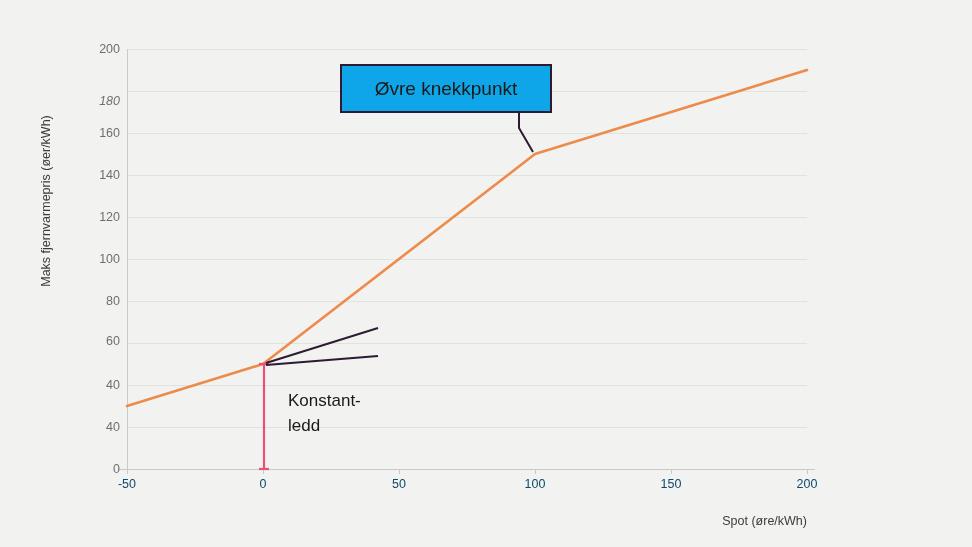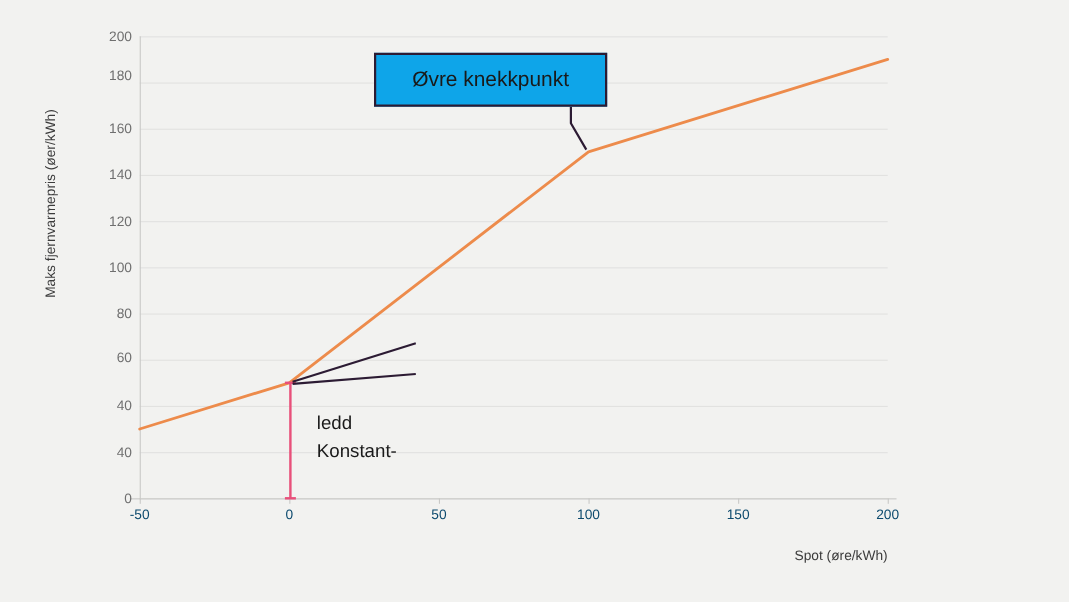--- a/index.html
+++ b/index.html
@@ -10,20 +10,21 @@
     width: 972px;
     height: 547px;
     background: #f2f2f0;
     font-family: "Liberation Sans", sans-serif;
     overflow: hidden;
   }
   #chart-root {
     position: relative;
     width: 972px;
     height: 530px;
+    margin-top: 16px;
   }
   
   .plot-area {
     position: absolute;
     left: 127px;
     top: 33px;
     width: 680px;
     height: 420px;
   }
   .gridline {
@@ -167,21 +168,21 @@
     <div class="gridline" style="top:336px;"></div>
     <div class="gridline" style="top:378px;"></div>
     <div class="gridline" style="top:420px;"></div>
   </div>
 
   <div class="axis-line-y"></div>
   <div class="axis-line-x"></div>
 
   <div class="ylabels">
     <div class="ylabel-tick" style="top:0px;">200</div>
-    <div class="ylabel-tick" style="top:36px;">180</div>
+    <div class="ylabel-tick" style="top:52px;font-style:italic;">180</div>
     <div class="ylabel-tick" style="top:84px;">160</div>
     <div class="ylabel-tick" style="top:126px;">140</div>
     <div class="ylabel-tick" style="top:168px;">120</div>
     <div class="ylabel-tick" style="top:210px;">100</div>
     <div class="ylabel-tick" style="top:252px;">80</div>
     <div class="ylabel-tick" style="top:292px;text-align:right;">60</div>
     <div class="ylabel-tick" style="top:336px;">40</div>
     <div class="ylabel-tick" style="top:378px;">40</div>
     <div class="ylabel-tick" style="top:420px;">0</div>
   </div>
@@ -216,17 +217,17 @@
     <path d="M 378,312 L 266,347" fill="none" stroke="#2c1b33" stroke-width="2"></path>
     <path d="M 378,340 L 266,349" fill="none" stroke="#2c1b33" stroke-width="2"></path>
   </svg>
 
   <div class="callout callout-upper">
     <span class="callout-text">Øvre knekkpunkt</span>
   </div>
 
 
   <div class="annot-free annot-konstantledd">
+    <div>Konstant-</div>
     <div>ledd</div>
-    <div>Konstant-</div>
   </div>
 
 </div>
 
 </body></html>

